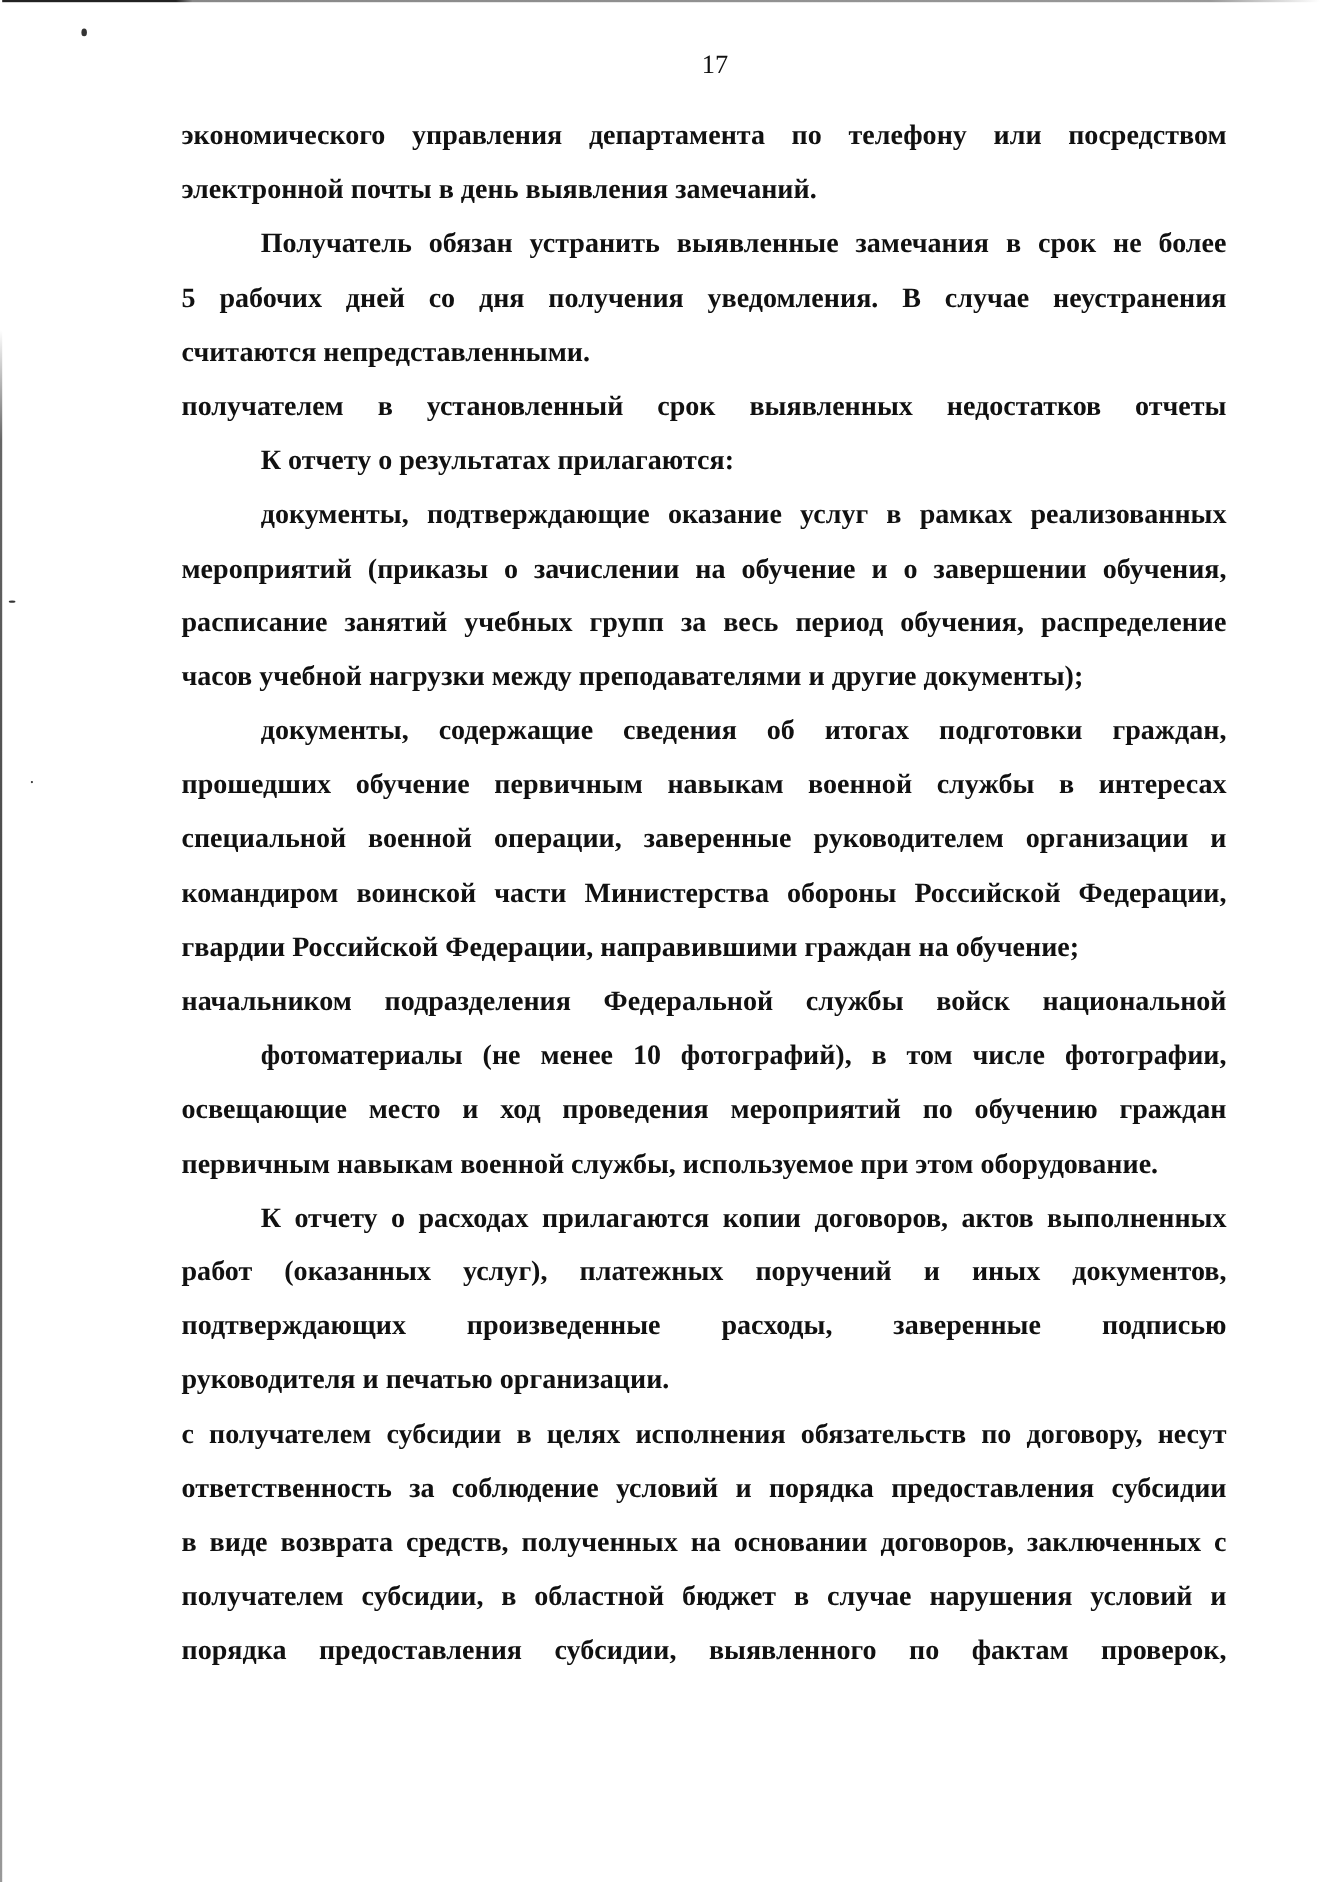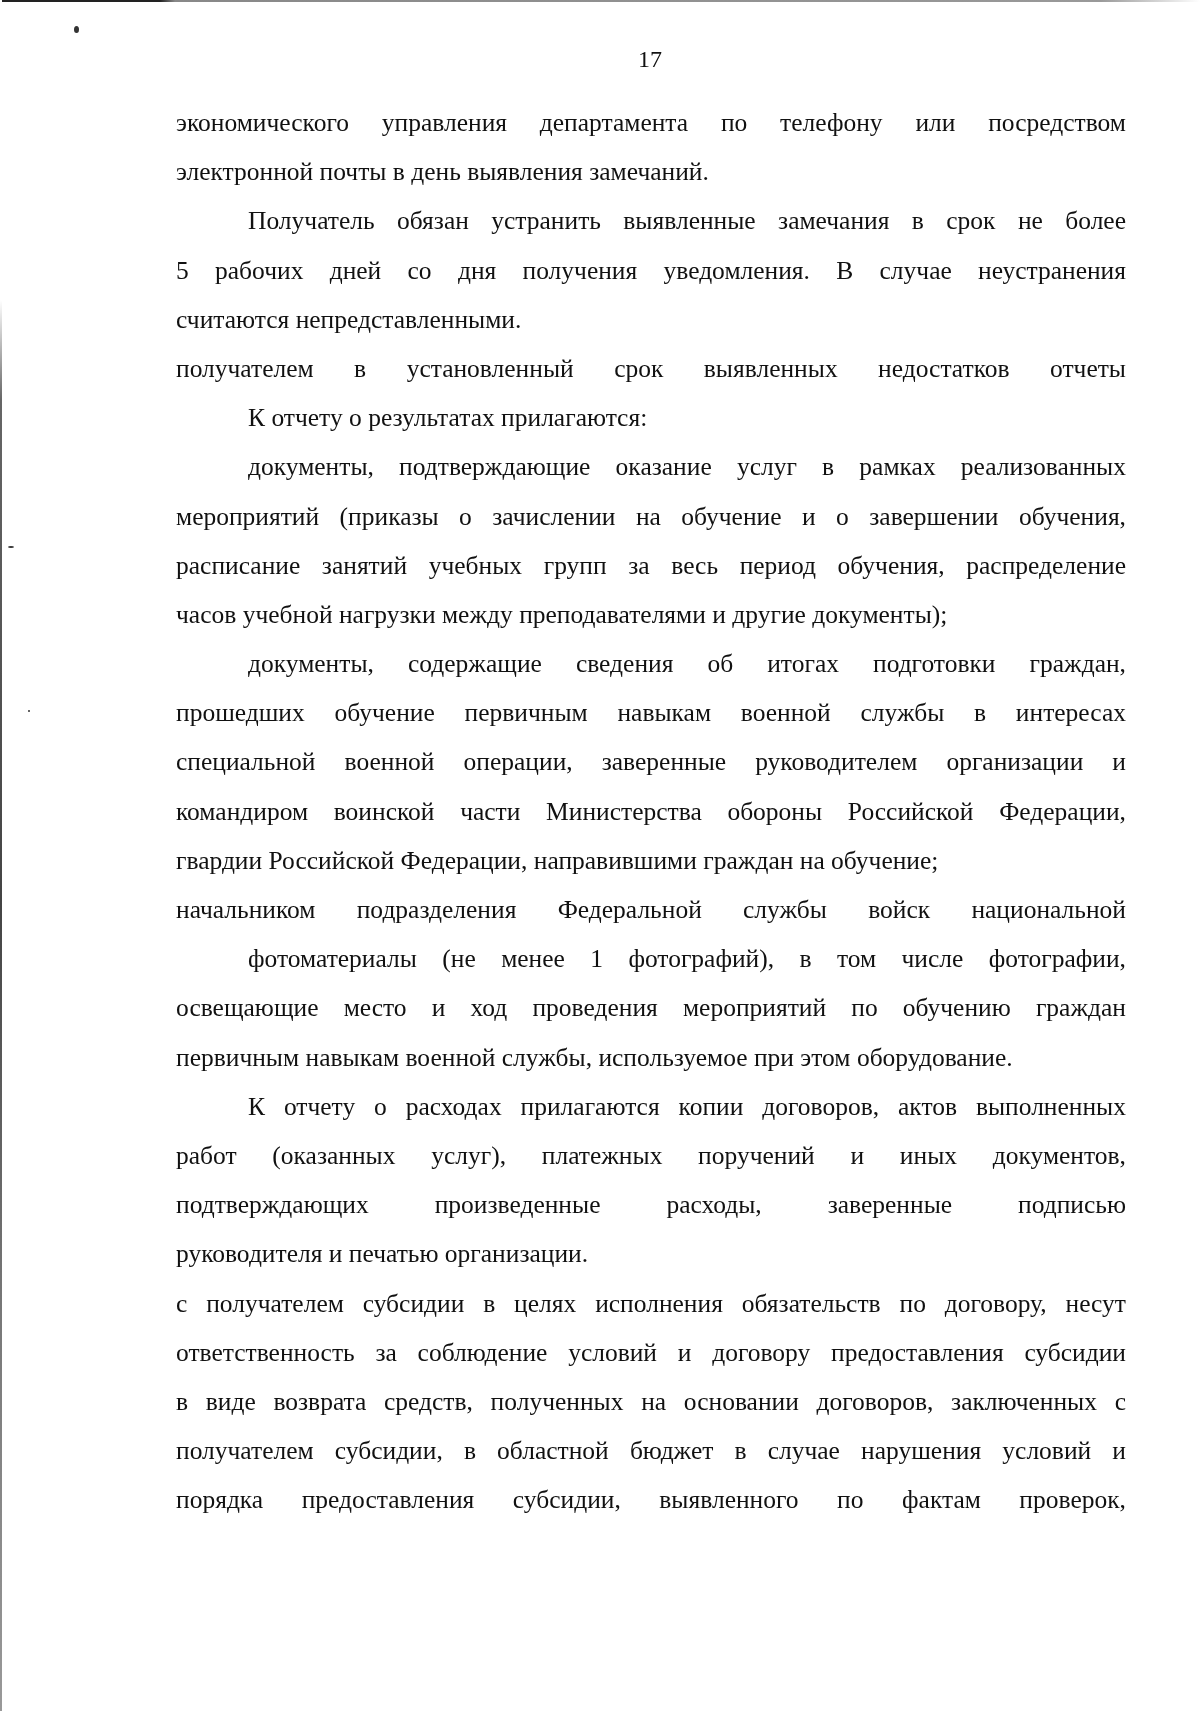--- a/index.html
+++ b/index.html
@@ -15,21 +15,21 @@
     .scan-edge-left {
       position: absolute; left: 0; top: 0; width: 2px; height: 1711px;
       background: linear-gradient(to bottom, #fff 0, #fff 300px, #666 400px, #444 900px, #777 1300px, #999 1711px);
     }
     .speck { position: absolute; background: #333; border-radius: 50%; }
     .page-number {
       position: absolute; left: 0; width: 1300px; top: 44px;
       text-align: center; font-size: 24px; line-height: 30px;
     }
     .text-body {
-      position: absolute; left: 176px; top: 98px; width: 950px;
+      position: absolute; left: 165px; top: 98px; width: 950px; font-weight: bold;
     }
     .line {
       font-size: 25.5px; line-height: 49.2px; height: 49.2px;
       white-space: nowrap; text-align: justify; text-align-last: justify;
     }
     .line.last { text-align-last: left; }
     .line.indent { padding-left: 72px; }
   </style>
 </head>
 <body>
@@ -70,32 +70,32 @@
   <div>
     <div class="line indent">документы, содержащие сведения об итогах подготовки граждан,</div>
     <div class="line">прошедших обучение первичным навыкам военной службы в интересах</div>
     <div class="line">специальной военной операции, заверенные руководителем организации и</div>
     <div class="line">командиром воинской части Министерства обороны Российской Федерации,</div>
     <div class="line last">гвардии Российской Федерации, направившими граждан на обучение;</div>
     <div class="line">начальником подразделения Федеральной службы войск национальной</div>
   </div>
 
   <div>
-    <div class="line indent">фотоматериалы (не менее 1 фотографий), в том числе фотографии,</div>
+    <div class="line indent">фотоматериалы (не менее 10 фотографий), в том числе фотографии,</div>
     <div class="line">освещающие место и ход проведения мероприятий по обучению граждан</div>
     <div class="line last">первичным навыкам военной службы, используемое при этом оборудование.</div>
   </div>
 
   <div>
     <div class="line indent">К отчету о расходах прилагаются копии договоров, актов выполненных</div>
     <div class="line">работ (оказанных услуг), платежных поручений и иных документов,</div>
     <div class="line">подтверждающих произведенные расходы, заверенные подписью</div>
     <div class="line last">руководителя и печатью организации.</div>
   </div>
 
   <div>
     <div class="line">с получателем субсидии в целях исполнения обязательств по договору, несут</div>
-    <div class="line">ответственность за соблюдение условий и договору предоставления субсидии</div>
+    <div class="line">ответственность за соблюдение условий и порядка предоставления субсидии</div>
     <div class="line">в виде возврата средств, полученных на основании договоров, заключенных с</div>
     <div class="line">получателем субсидии, в областной бюджет в случае нарушения условий и</div>
     <div class="line">порядка предоставления субсидии, выявленного по фактам проверок,</div>
   </div>
 </div>
 
 </body></html>

